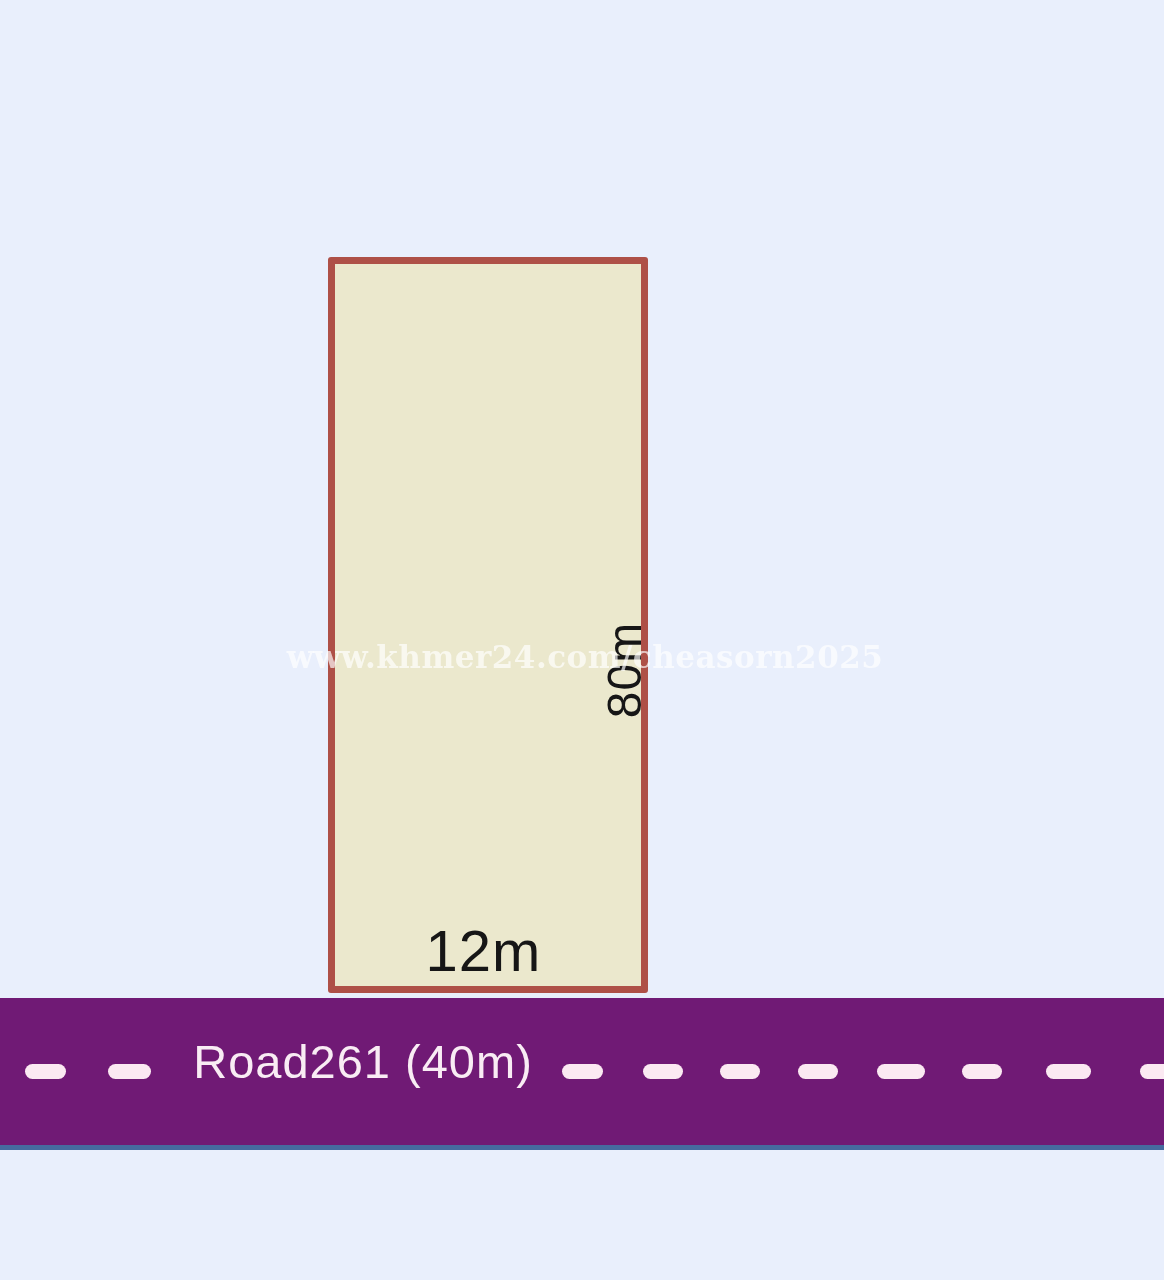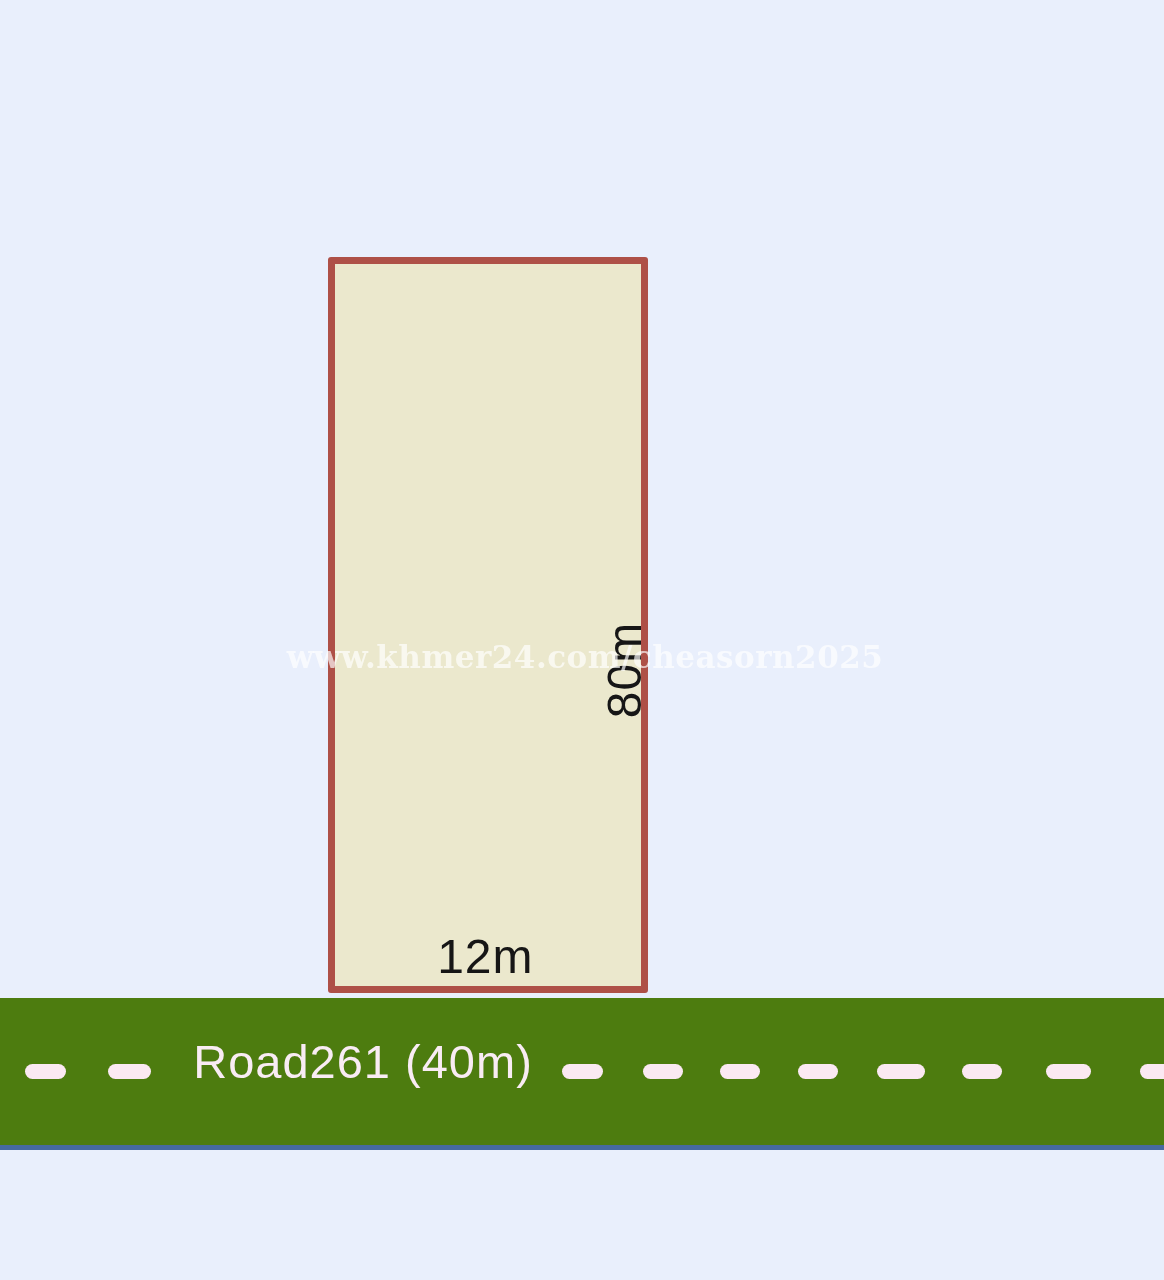--- a/index.html
+++ b/index.html
@@ -22,21 +22,21 @@
     left: 328px; top: 257px;
     width: 320px; height: 736px;
     background: #ebe8cd;
     border: 7px solid #ae5047;
     border-radius: 3px;
   }
   .frontage-label {
     position: absolute;
     left: 160px; bottom: 2px;
     transform: translateX(-60%);
-    font-size: 48px;
+    font-size: 58px;
     font-weight: 500;
     color: #161616;
     letter-spacing: 1px;
     white-space: nowrap;
   }
   .depth-label {
     position: absolute;
     left: 289px; top: 406px;
     transform: translate(-50%, -50%) rotate(-90deg);
     font-size: 48px;
@@ -56,21 +56,21 @@
     letter-spacing: 0.5px;
     color: rgba(255, 255, 255, 0.68);
     white-space: nowrap;
     pointer-events: none;
   }
   
   .road {
     position: absolute;
     left: 0; top: 998px;
     width: 1164px; height: 152px;
-    background: #4d7c0f;
+    background: #701a75;
     border-bottom: 5px solid #466a9f;
     overflow: hidden;
   }
   .road-label {
     position: absolute;
     left: 363px; top: 63px;
     transform: translate(-50%, -50%);
     font-size: 47px;
     color: #f9ecf4;
     letter-spacing: 1px;

